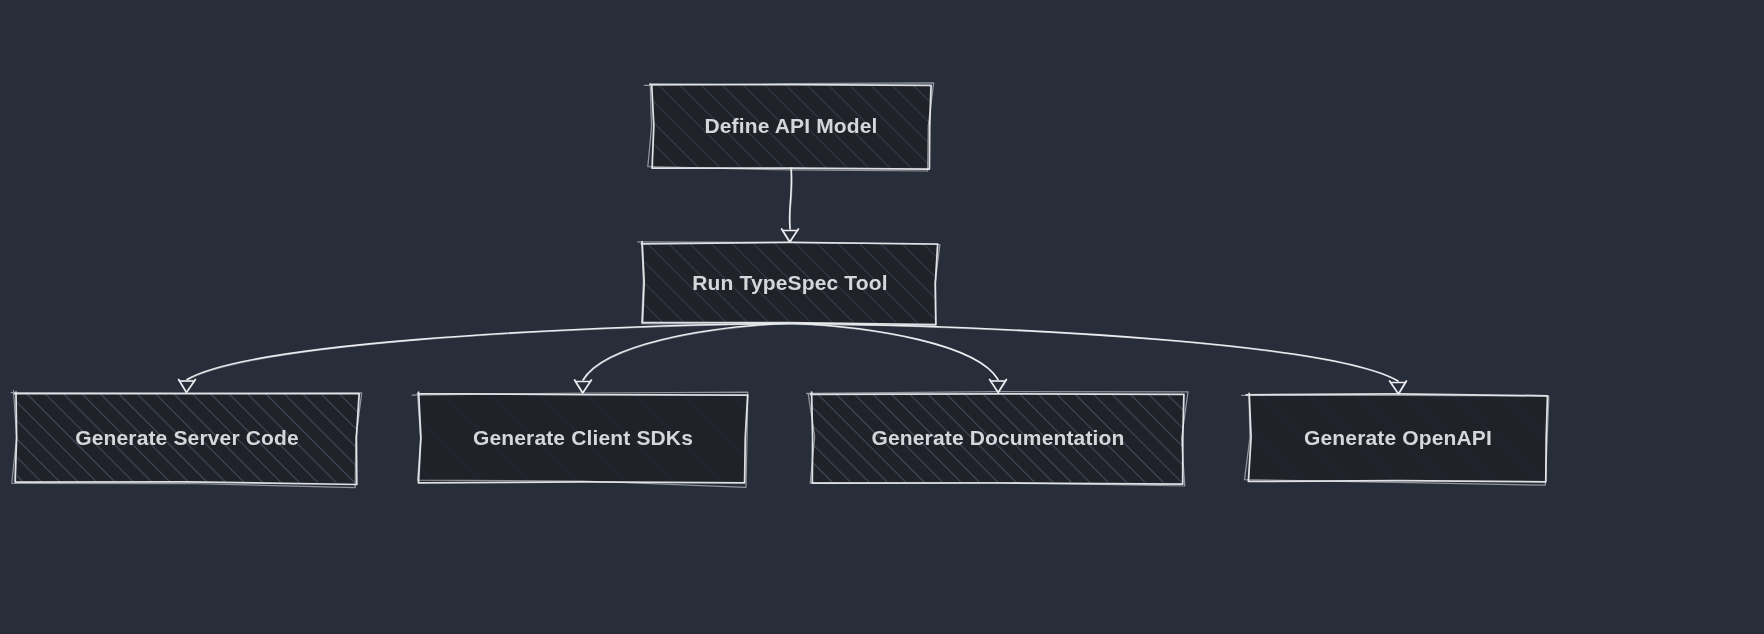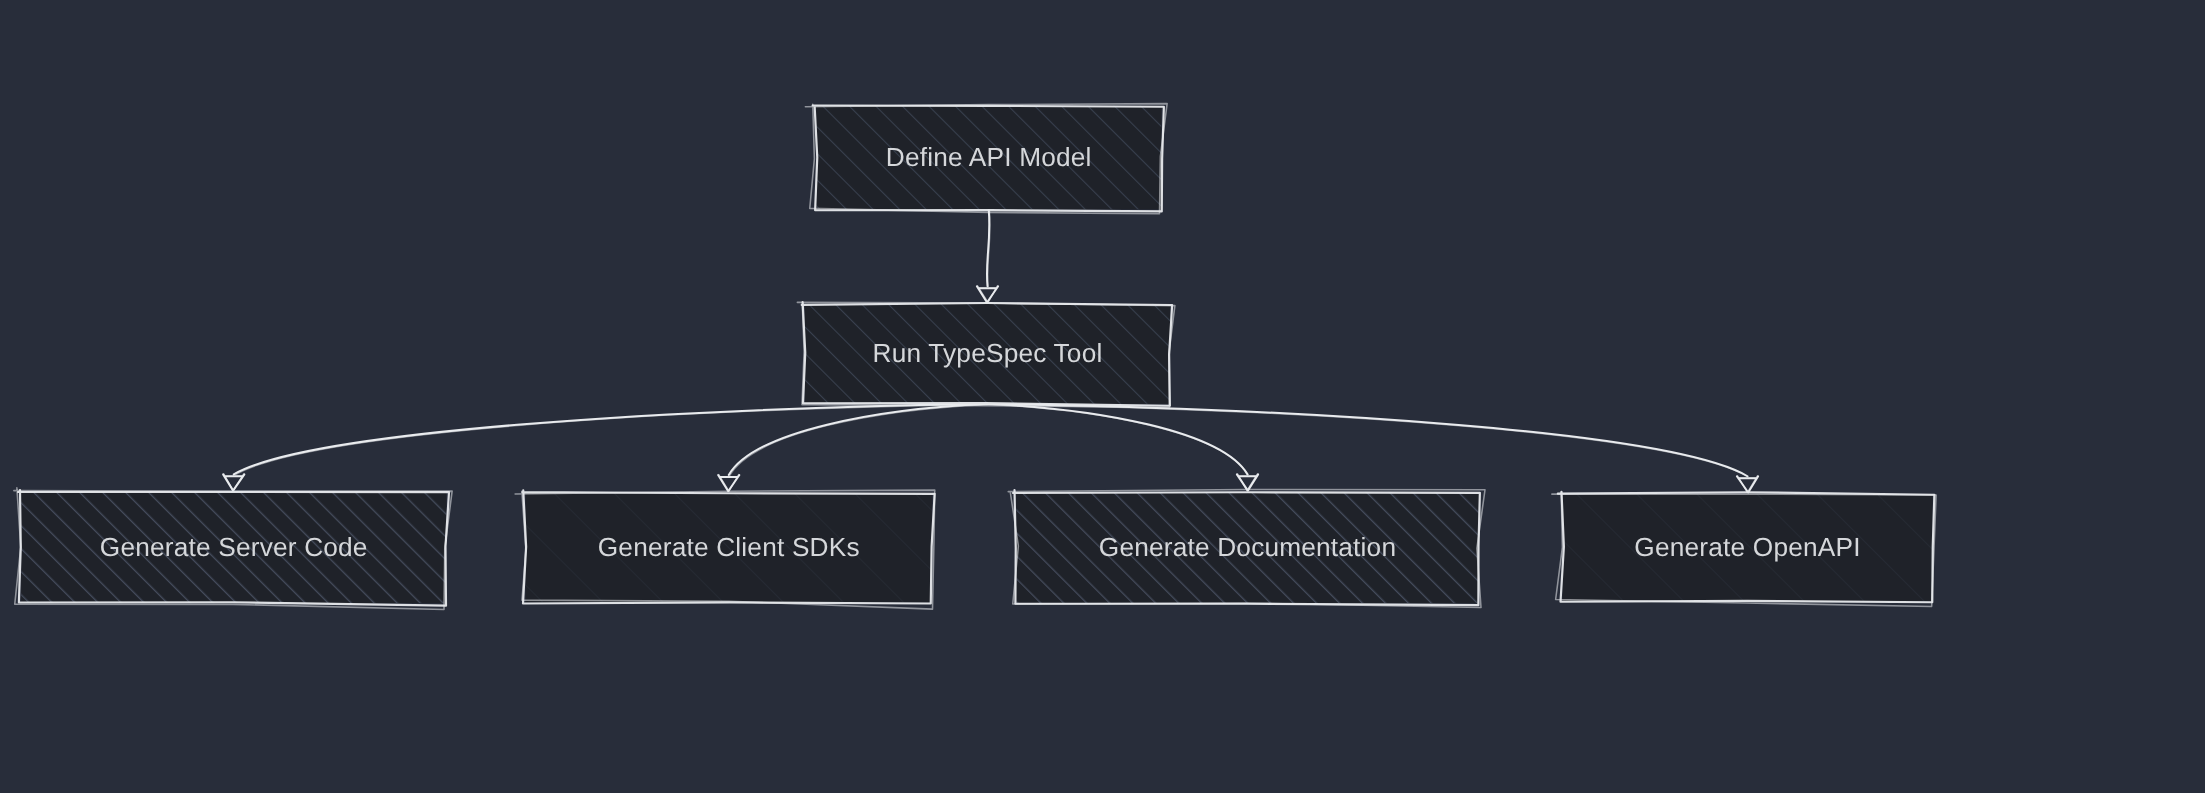--- a/index.html
+++ b/index.html
@@ -4,21 +4,21 @@
 <title>TypeSpec Flowchart</title>
 <style>
   html,body{margin:0;padding:0;}
   body{
     width:1764px;height:634px;
     background:#282d3a;
     font-family:"Liberation Sans","DejaVu Sans",sans-serif;
     overflow:hidden;
     position:relative;
   }
-  #stage{position:absolute;inset:0;width:1764px;height:634px;}
+  #stage{position:absolute;inset:0;width:1764px;height:634px;font-weight:bold;}
   #diagram{position:absolute;left:0;top:0;width:1764px;height:634px;display:block;}
   .nodelabel{
     font-family:"Liberation Sans","DejaVu Sans",sans-serif;
     font-size:21px;
     fill:#d5d7da;
     text-anchor:middle;
     dominant-baseline:middle;
     letter-spacing:0.15px;
   }
 </style>

